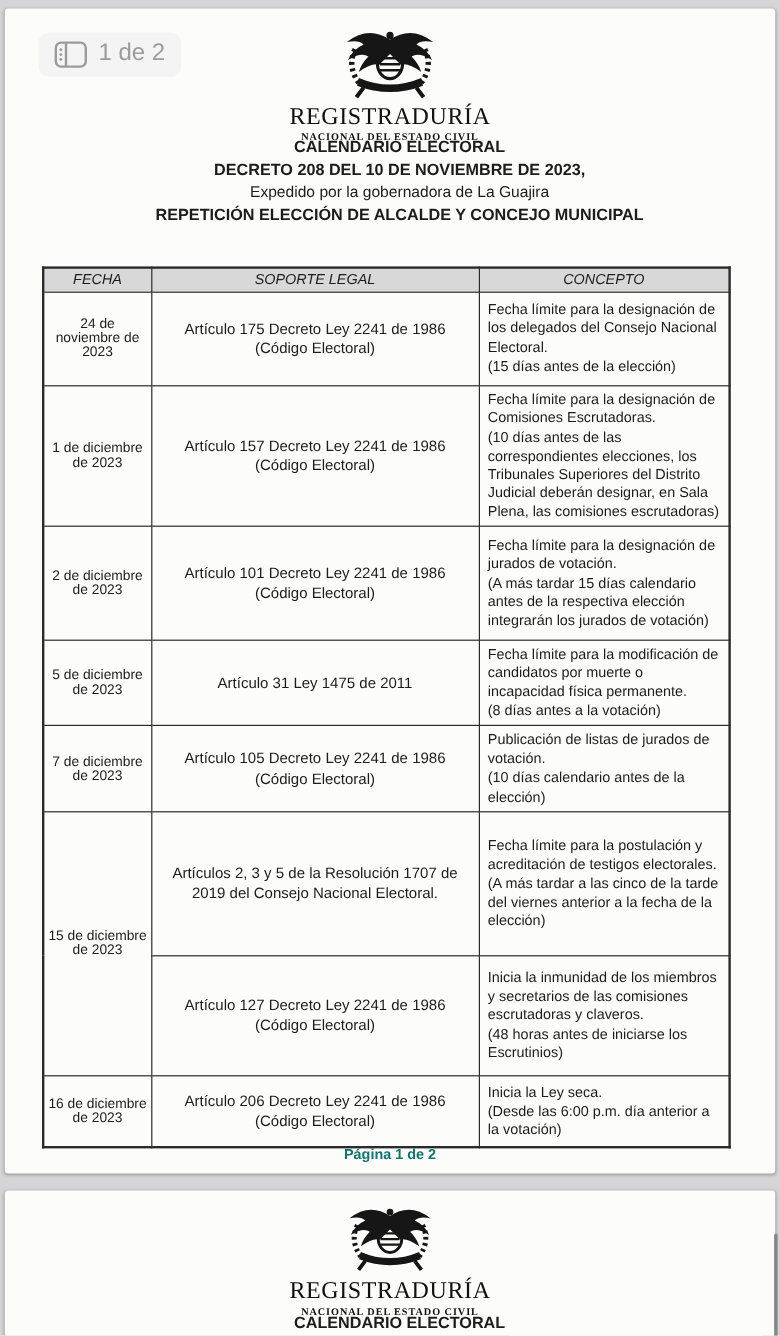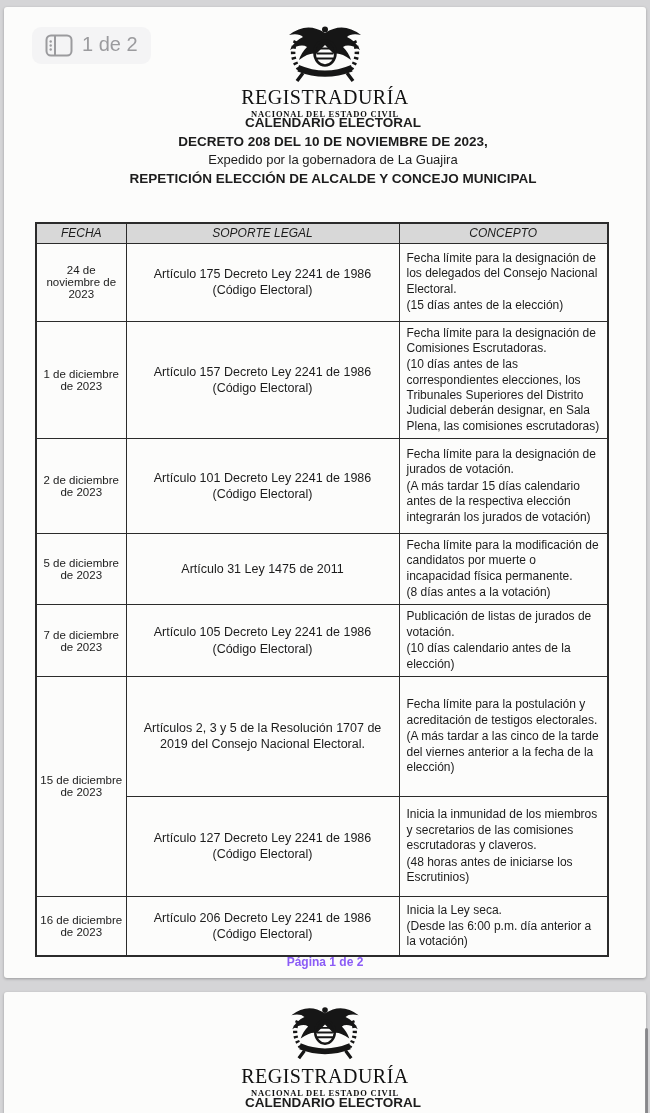--- a/index.html
+++ b/index.html
@@ -74,21 +74,21 @@
   tr.h112 { height:112px; }
   tr.h95  { height:95px; }
   tr.h68  { height:68px; }
   tr.h66  { height:66px; }
   tr.h120 { height:120px; }
   tr.h100 { height:100px; }
   tr.h64  { height:60px; }
 
   .page-footer {
     position:absolute; left:0; right:0; top:948px;
-    text-align:center; font-size:12px; font-weight:bold; color:#8b5cf6;
+    text-align:center; font-size:12px; font-weight:bold; color:#0f766e;
   }
 
   
   .scrollbar {
     position:absolute; right:2px; top:1028px;
     width:3px; height:120px;
     background:#7d7d80; border-radius:2px;
     opacity:.85;
   }
 </style>

